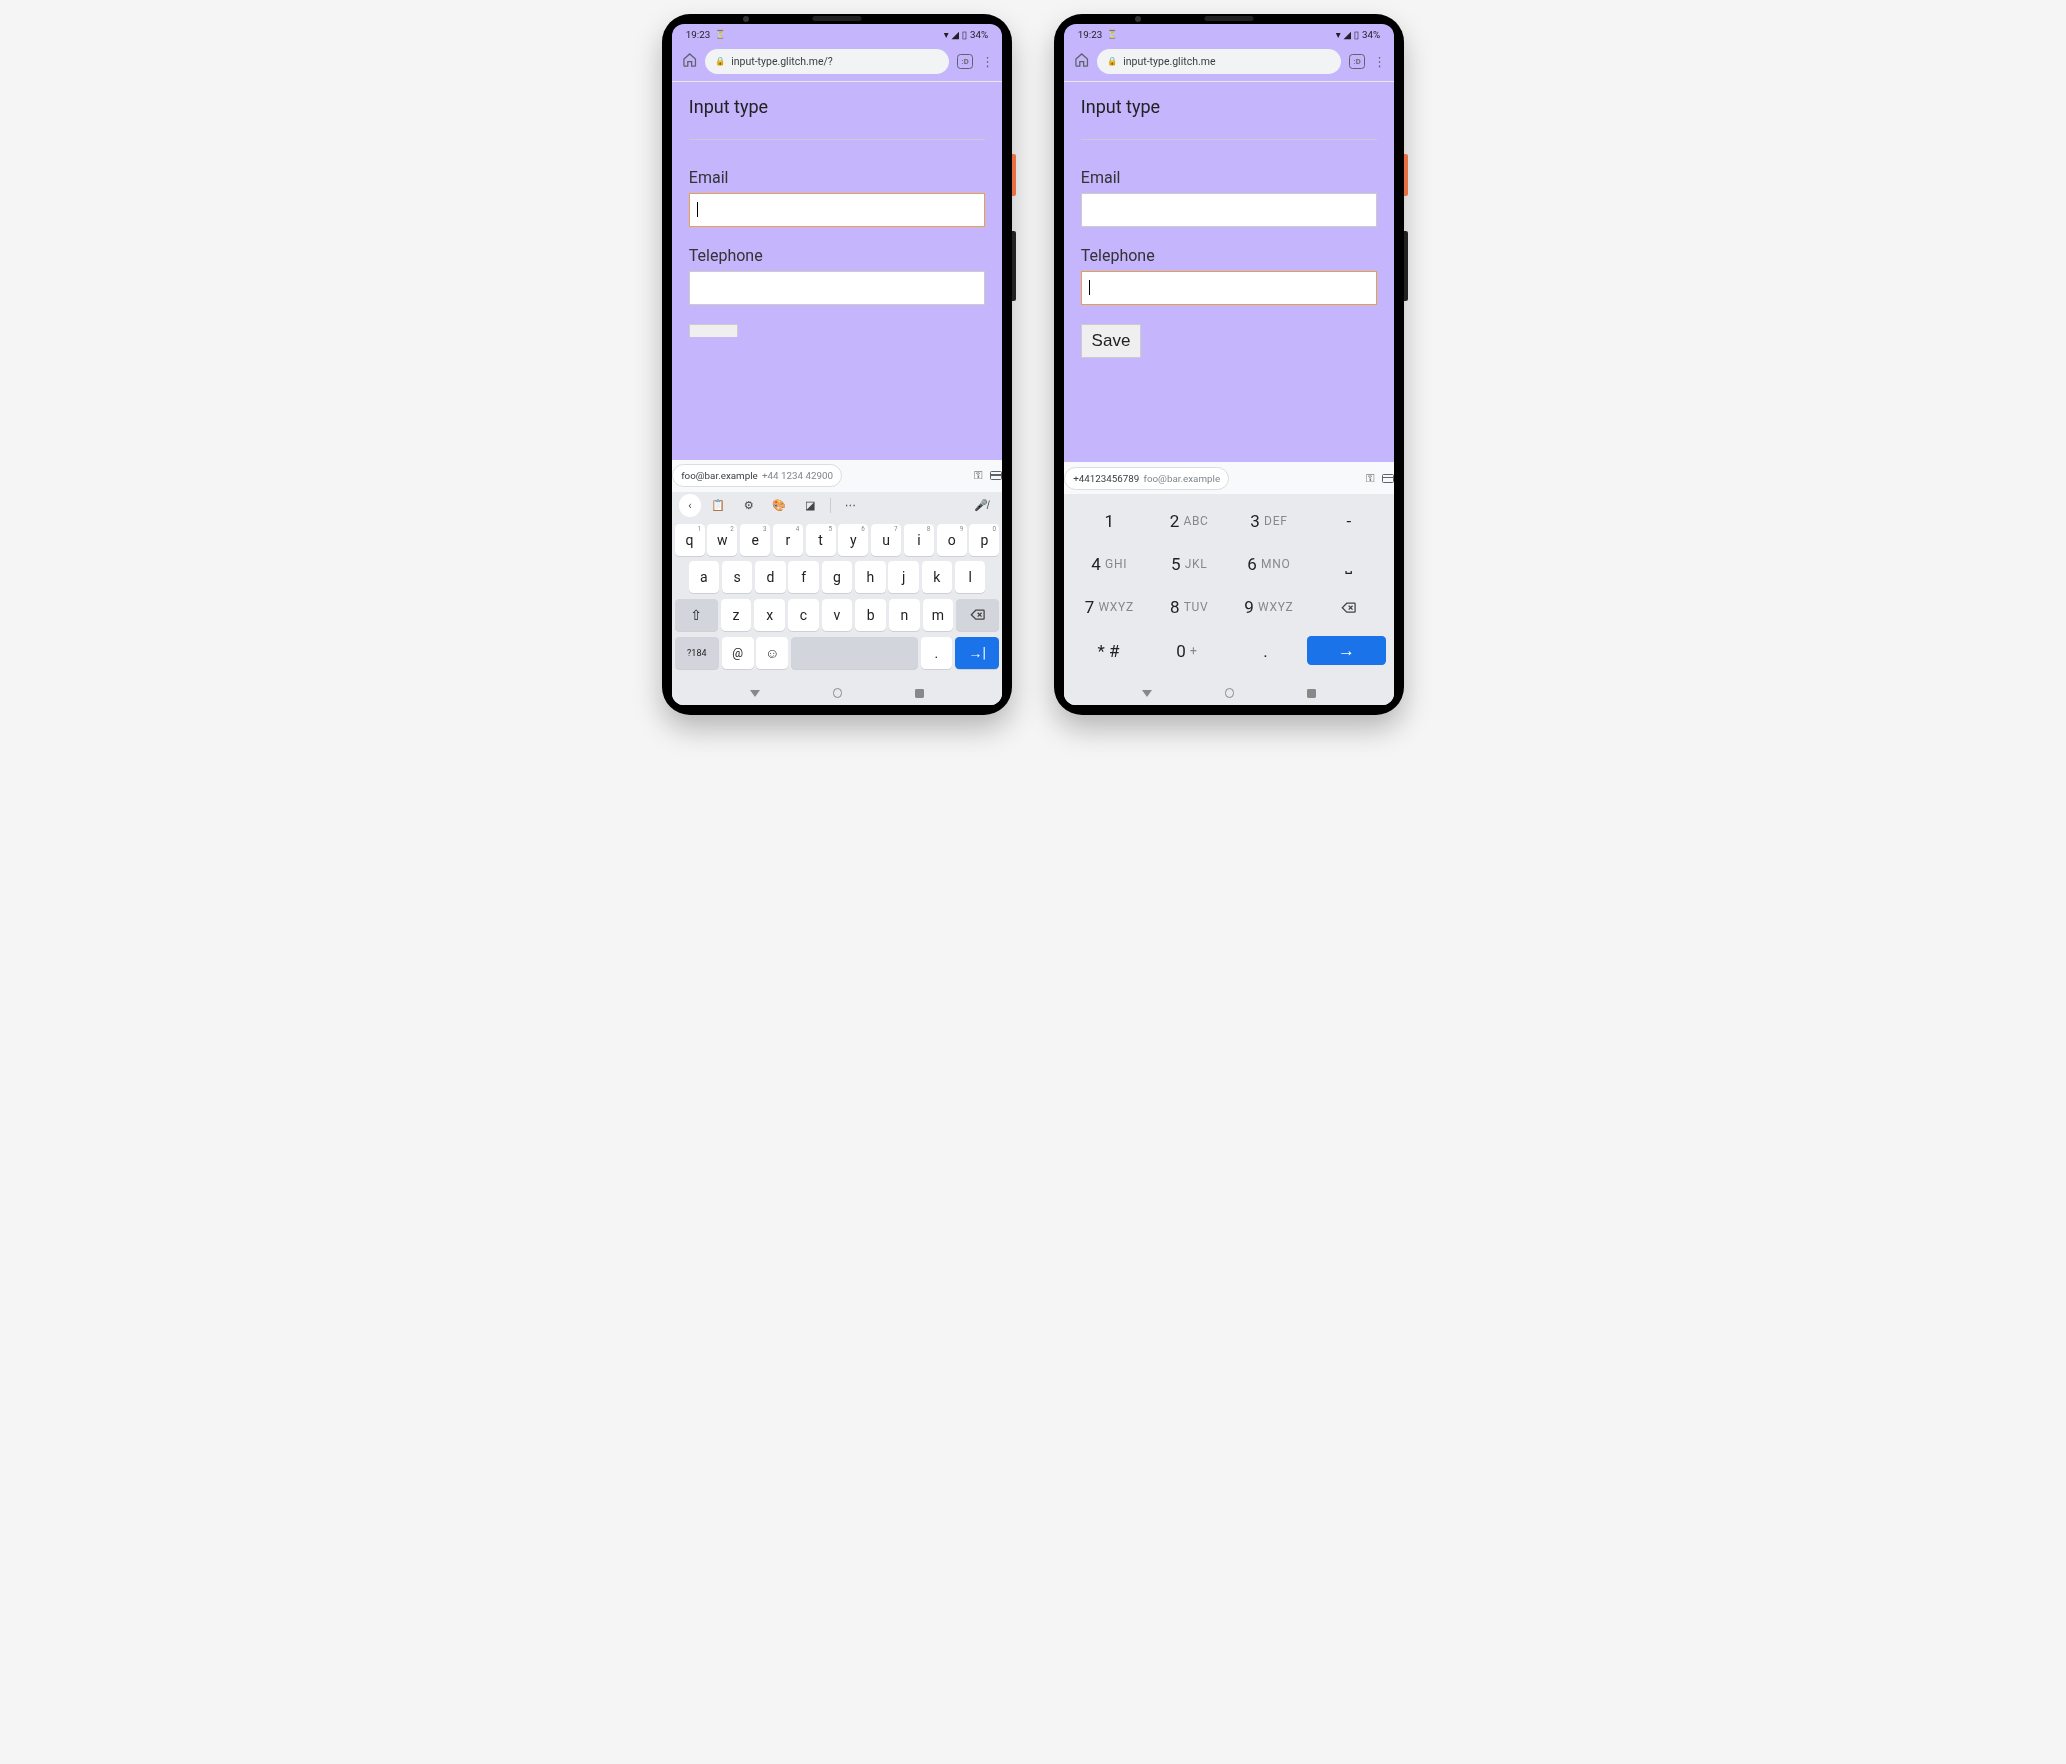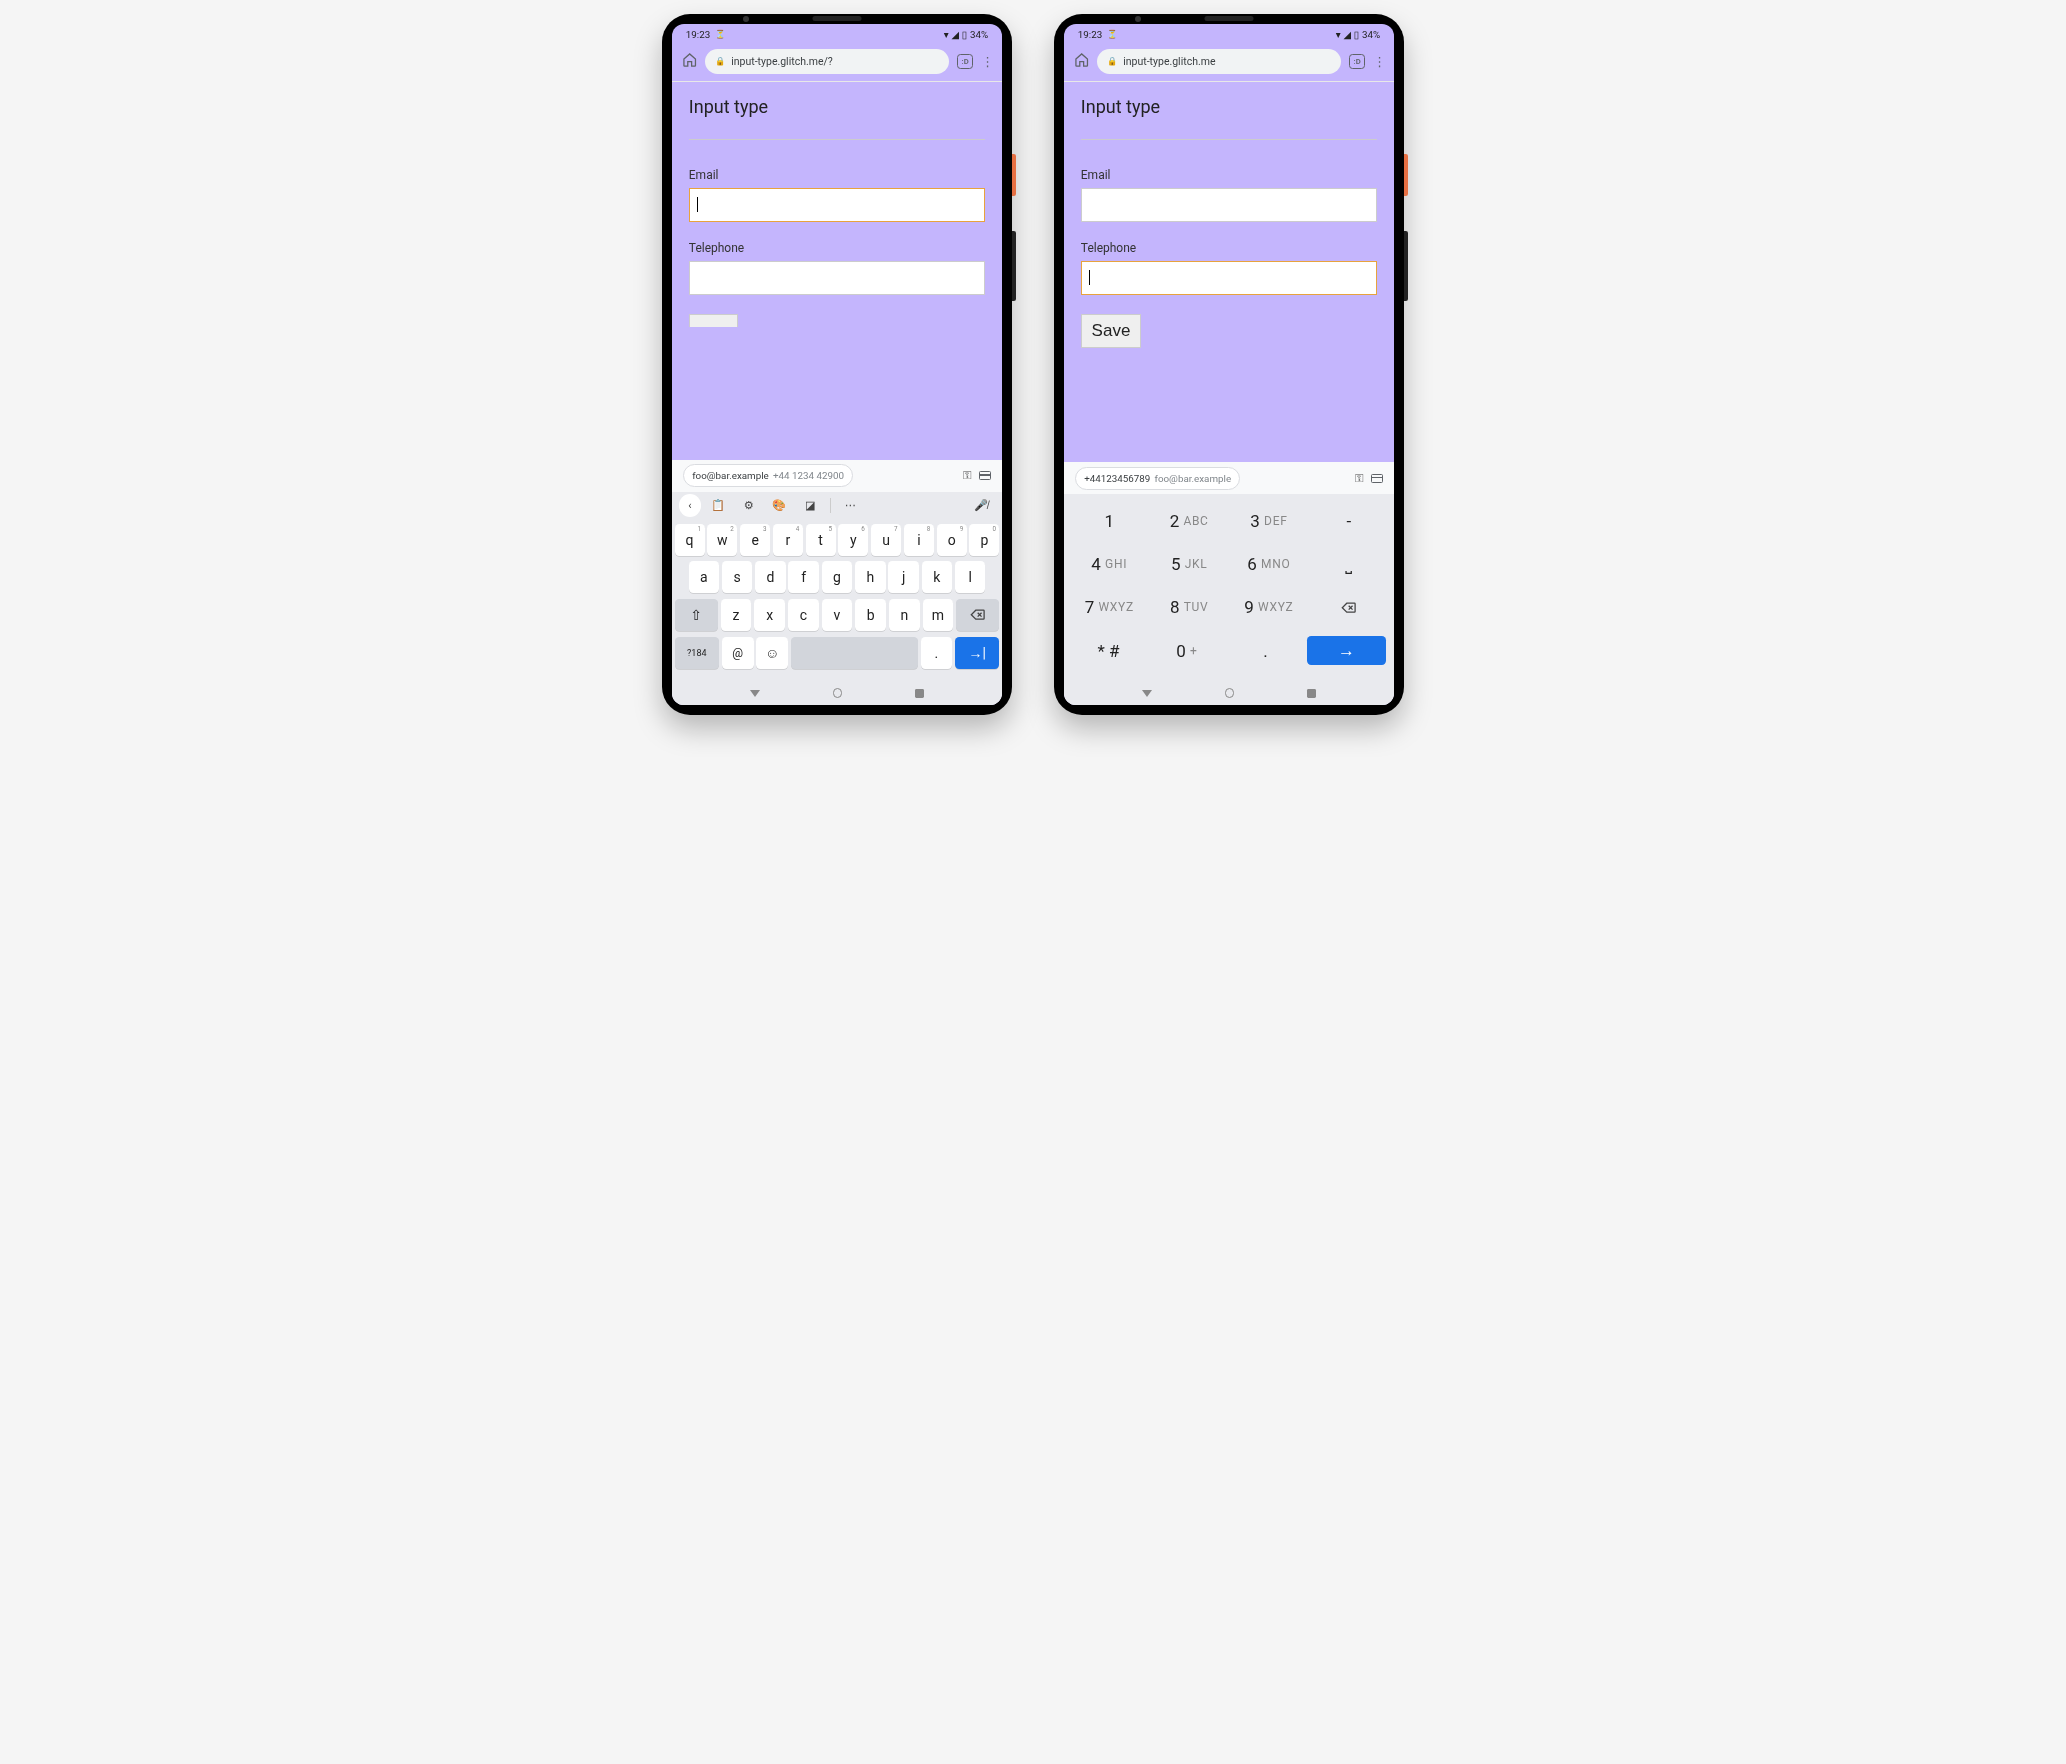--- a/index.html
+++ b/index.html
@@ -119,21 +119,21 @@
   }
   .page-title {
     font-size: 18px;
     font-weight: 400;
     color: #222;
     border-bottom: 0.7px solid #ccc;
     padding-bottom: 22px;
     margin-bottom: 28px;
   }
   .field-label {
-    font-size: 12px;
+    font-size: 16px;
     color: #333;
     margin-bottom: 5.6px;
   }
   .field-input {
     width: 100%;
     height: 34px;
     border: 0.7px solid #ccc;
     background: #fff;
     padding: 0 7px;
     font-size: 10.5px;
@@ -164,21 +164,21 @@
   }
   
   .kb {
     background: #e9eaee;
   }
   .autofill-row {
     background: #f8f9fa;
     height: 32px;
     display: flex;
     align-items: center;
-    padding: 0 11px;
+    padding: 0 0;
     gap: 7px;
   }
   .autofill-pill {
     background: #fff;
     border: 0.7px solid #dadce0;
     border-radius: 14px;
     height: 22.4px;
     display: flex;
     align-items: center;
     padding: 0 8.4px;

